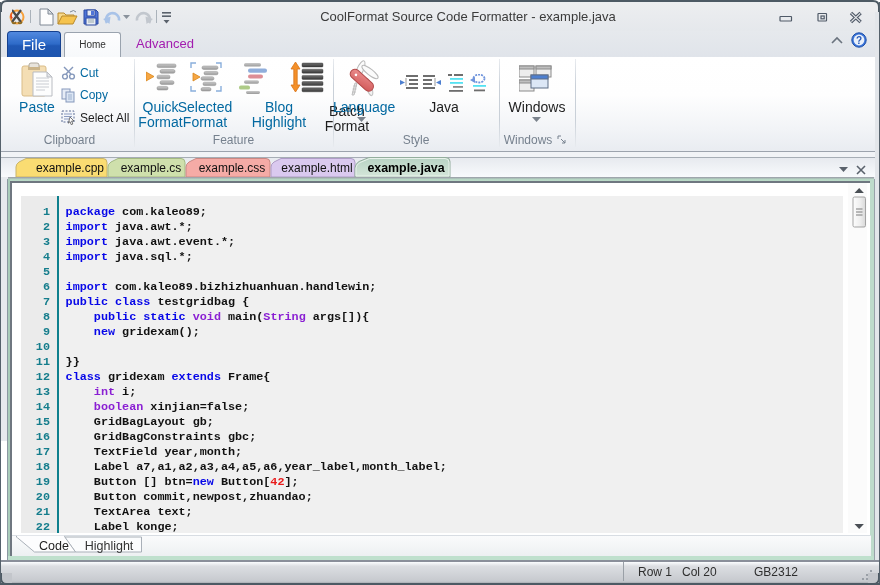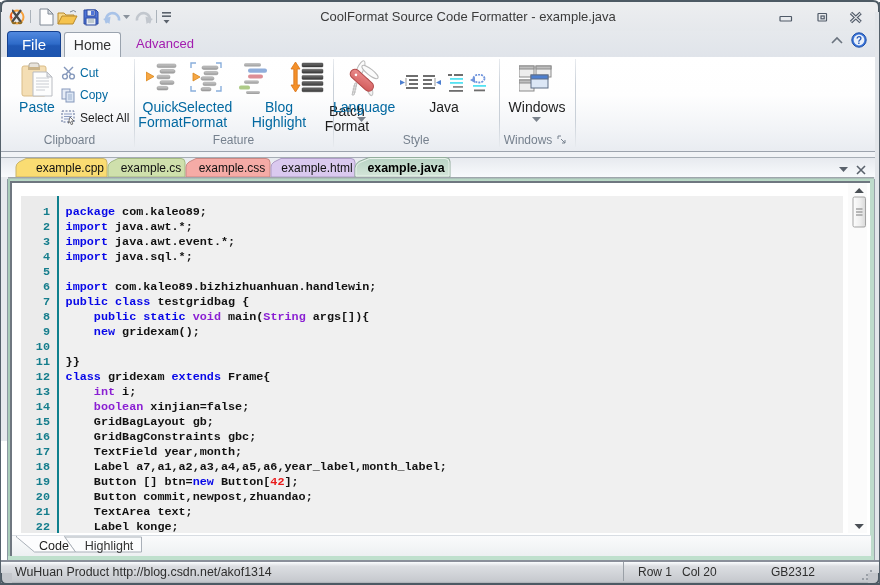--- a/index.html
+++ b/index.html
@@ -15,21 +15,21 @@
   #titlebar{left:1px;top:2px;width:878px;height:29px;background:linear-gradient(#EDEEF0,#E5E8EC);}
   #titletext{left:8px;top:9px;width:920px;text-align:center;font-size:13px;color:#3b3b3b;}
   
   #tabrow{left:1px;top:31px;width:878px;height:26px;background:linear-gradient(#E6E9ED,#E0E4EA);}
   #filebtn{left:7px;top:31px;width:54px;height:26px;border-radius:4px 4px 0 0;
      background:linear-gradient(#5189DF 0%,#2E6BC8 48%,#2058B4 55%,#1E55AE 100%);
      border:1px solid #15418f;border-bottom:none;box-sizing:border-box;
      color:#fff;font-size:15px;text-align:center;line-height:25px;}
   #hometab{left:64px;top:32px;width:57px;height:25px;border-radius:3px 3px 0 0;
      background:linear-gradient(#FDFDFE,#F7F9FB);border:1px solid #9aa3ae;border-bottom:none;box-sizing:border-box;
-     color:#333;font-size:14px;text-align:center;line-height:24px;}
+     color:#333;font-size:10px;text-align:center;line-height:24px;}
   #advtab{left:130px;top:32px;width:70px;height:25px;color:#a21caf;font-size:13px;text-align:center;line-height:24px;}
   
   #ribbon{left:1px;top:57px;width:878px;height:94px;background:linear-gradient(#FFFFFF 0%,#FEFEFE 40%,#F2F4F7 76%,#E9ECF1 100%);border-bottom:1px solid #9CA3AD;}
   .gsep{top:59px;width:1px;height:88px;background:linear-gradient(#E8EBEF,#C9D0D8 30%,#C9D0D8 70%,#E8EBEF);}
   .glabel{top:133px;font-size:12px;color:#76818e;text-align:center;}
   .biglabel{font-size:14px;text-align:center;line-height:15px;}
   .gray{color:#0369a1;}
   .blk{color:#1e1e1e;}
   .smalllabel{font-size:12px;}
   
@@ -458,25 +458,24 @@
       <path d="M64.5,2 L141.5,2 L141.5,17 L75.5,17 Z" fill="#FBFCFD" stroke="#A9B0B8"></path>
       <text x="109" y="14.5" text-anchor="middle" fill="#333">Highlight</text>
       <path d="M16,1.5 L64.5,1.5 L75.5,17 L34.5,17 Z" fill="#FDFDFE" stroke="#A9B0B8"></path>
       <path d="M17,1.5 L64,1.5" stroke="#FDFDFE" stroke-width="1.6"></path>
       <text x="54" y="14.5" text-anchor="middle" fill="#222">Code</text>
     </g>
   </svg>
   <div class="abs" id="mint2"></div>
 
   <div class="abs" id="statusbar"></div>
-  <div class="abs stext" style="left:15px;font-size:12.4px;">WuHuan Product http://blog.csdn.net/akof1314</div>
   <div class="abs" style="left:623px;top:562px;width:1px;height:19px;background:#9aa0a7;"></div>
   <div class="abs stext" style="left:638px;">Row 1</div>
   <div class="abs stext" style="left:682px;">Col 20</div>
-  <div class="abs stext" style="left:771px;text-align:center;">GB2312</div>
+  <div class="abs stext" style="left:754px;text-align:center;">GB2312</div>
   <svg class="abs" style="left:862px;top:570px;" width="14" height="14">
     <g fill="#9aa0a7">
         <rect x="8" y="0" width="2" height="2"></rect>
         <rect x="4" y="4" width="2" height="2"></rect>
         <rect x="8" y="4" width="2" height="2"></rect>
         <rect x="0" y="8" width="2" height="2"></rect>
         <rect x="4" y="8" width="2" height="2"></rect>
         <rect x="8" y="8" width="2" height="2"></rect>
       </g>
   </svg>

